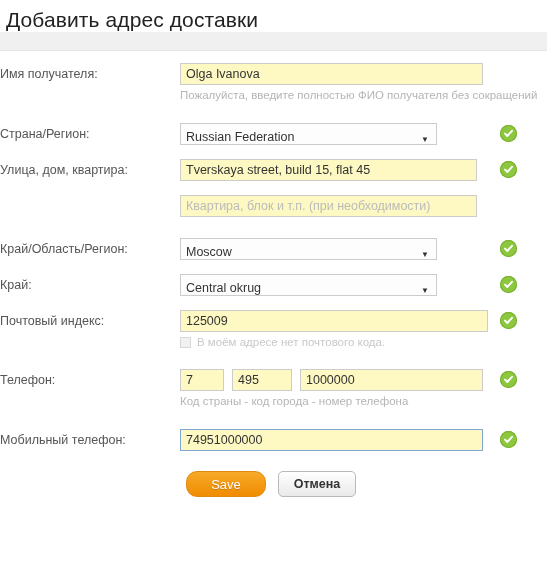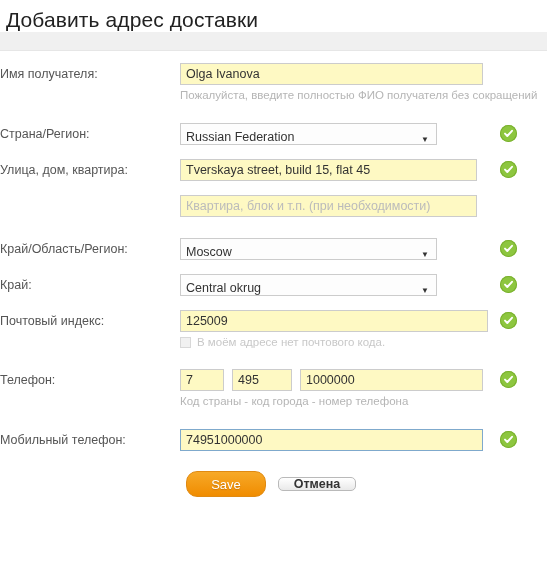--- a/index.html
+++ b/index.html
@@ -179,21 +179,21 @@
     font-weight: normal;
     display: flex;
     align-items: center;
     justify-content: center;
     text-shadow: 0 1px 1px rgba(150,80,0,0.45);
     box-sizing: border-box;
     cursor: pointer;
   }
   .btn-cancel {
     width: 78px;
-    height: 14px;
+    height: 26px;
     border: 1px solid #b9b9b9;
     border-radius: 5px;
     background: linear-gradient(#ffffff, #e9e9e9);
     color: #333333;
     font-size: 12.5px;
     font-weight: bold;
     display: flex;
     align-items: center;
     justify-content: center;
     box-sizing: border-box;

